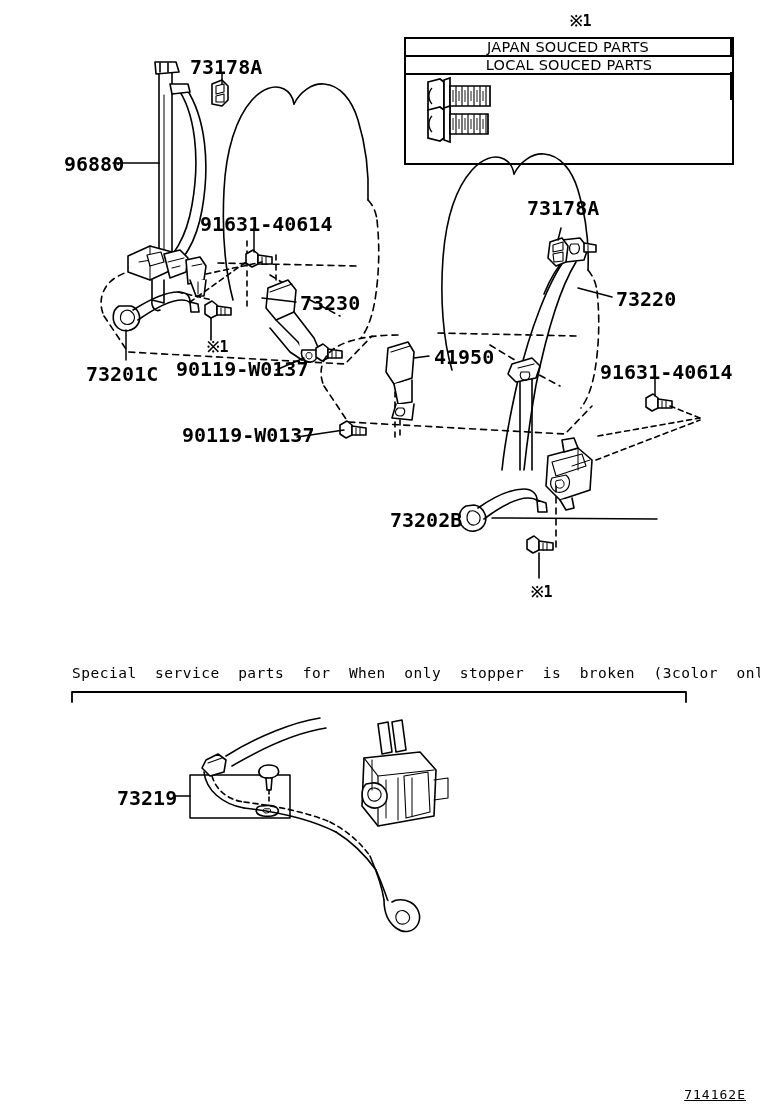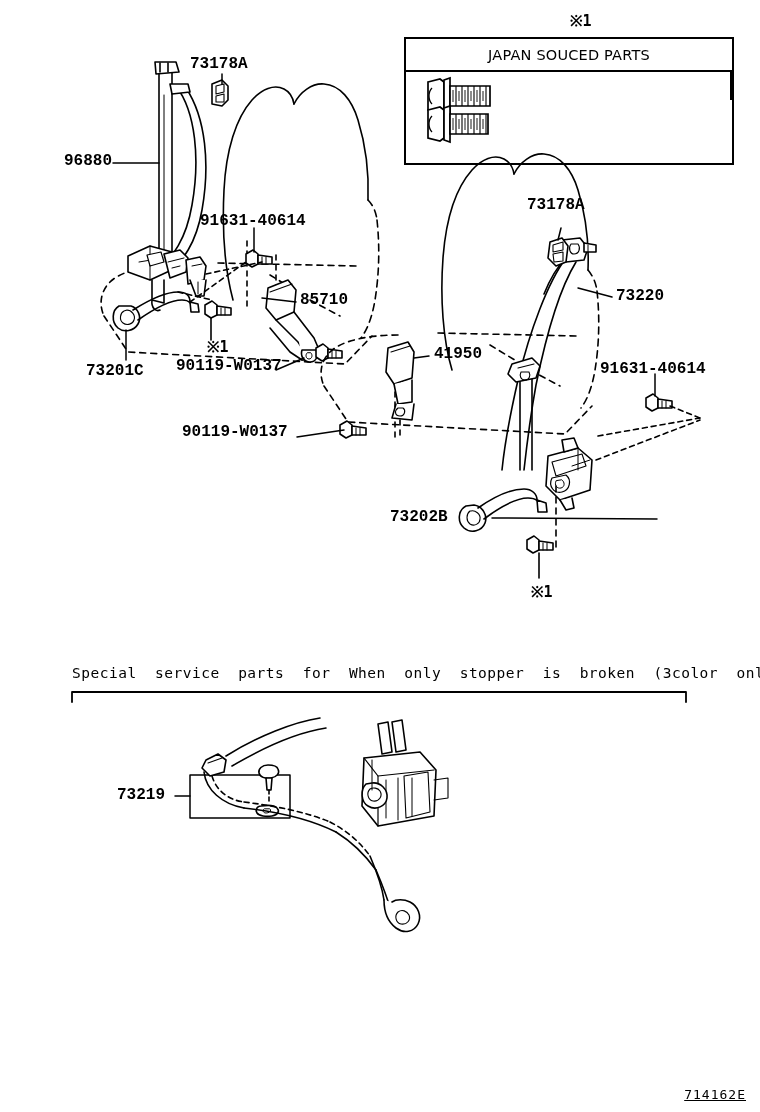--- a/index.html
+++ b/index.html
@@ -1,21 +1,21 @@
 <!DOCTYPE html>
 <html><head>
 <meta charset="utf-8">
 <style>
   html,body{margin:0;padding:0;background:#ffffff;}
   body{width:760px;height:1112px;position:relative;overflow:hidden;
        font-family:"DejaVu Sans Mono","Liberation Mono",monospace;color:#000;}
   .page{position:absolute;left:0;top:0;width:760px;height:1112px;}
   .lbl{position:absolute;white-space:pre;font-weight:bold;letter-spacing:0px;
        font-family:"DejaVu Sans Mono","Liberation Mono",monospace;}
-  .lbl-part{font-size:16px;font-weight:bold;font-family:Liberation Mono, monospace;}
+  .lbl-part{font-size:20px;font-weight:bold;}
   .lbl-ast{font-size:15px;font-weight:bold;}
   svg{position:absolute;left:0;top:0;}
   
   #parts-table{position:absolute;left:404px;top:37px;width:330px;height:128px;
      border:2.5px solid #000;box-sizing:border-box;}
   #parts-table .trow{display:flex;width:100%;flex-direction:column;}
   #parts-table .trow.h{height:33px;}
   #parts-table .trow.n{height:33px;}
   #parts-table .trow.i{height:56px;}
   #parts-table .tcell{flex:1 1 50%;box-sizing:border-box;display:flex;
@@ -248,20 +248,23 @@
       <path d="M434 780 L448 778 L448 798 L434 800" stroke-width="1.1"></path>
     </g>
   </svg>
 
   <div class="lbl lbl-ast" style="left:570px;top:10px;">※1</div>
 
   <div id="parts-table">
     <div class="trow h">
       <div class="tcell">
         <span class="th-txt">JAPAN SOUCED PARTS</span>
+      </div>
+      <div class="tcell">
+        <span class="th-txt">LOCAL SOUCED PARTS</span>
       </div>
     </div>
     <div class="trow i">
       <div class="tcell">
         <svg width="104" height="46" viewBox="0 0 104 46">
           <g fill="none" stroke="#000" stroke-width="1.7">
             <path d="M22 10 L34 7 L38 10 L38 38 L34 41 L22 38 Z" fill="#fff"></path>
             <path d="M26 16 C22 20 22 28 26 32" stroke-width="1.3"></path>
             <path d="M38 8 L44 6 L44 42 L38 40 Z" fill="#fff"></path>
             <path d="M44 14 L84 14 L84 34 L44 34 Z" fill="#fff"></path>
@@ -285,21 +288,21 @@
                      M71 18 L71 30 M77 19 L77 29" stroke-width="0.9"></path>
           </g>
         </svg>
       </div>
     </div>
   </div>
 
   <div class="lbl lbl-part" style="left:190px;top:55px;">73178A</div>
   <div class="lbl lbl-part" style="left:64px;top:152px;">96880</div>
   <div class="lbl lbl-part" style="left:200px;top:212px;">91631-40614</div>
-  <div class="lbl lbl-part" style="left:300px;top:291px;">85710</div>
+  <div class="lbl lbl-part" style="left:300px;top:291px;">73230</div>
   <div class="lbl lbl-ast" style="left:207px;top:336px;">※1</div>
   <div class="lbl lbl-part" style="left:86px;top:362px;">73201C</div>
   <div class="lbl lbl-part" style="left:176px;top:357px;">90119-W0137</div>
 
   <div class="lbl lbl-part" style="left:527px;top:196px;">73178A</div>
   <div class="lbl lbl-part" style="left:616px;top:287px;">73220</div>
   <div class="lbl lbl-part" style="left:434px;top:345px;">41950</div>
   <div class="lbl lbl-part" style="left:600px;top:360px;">91631-40614</div>
   <div class="lbl lbl-part" style="left:182px;top:423px;">90119-W0137</div>
   <div class="lbl lbl-part" style="left:390px;top:508px;">73202B</div>

